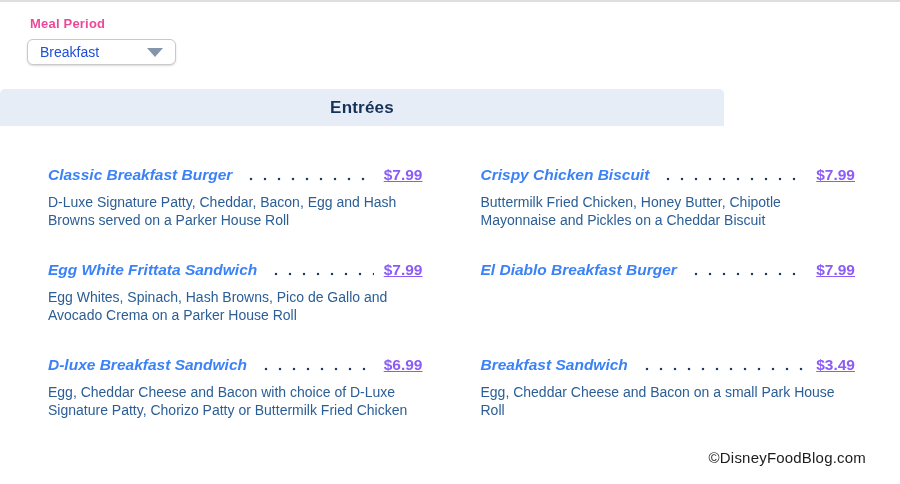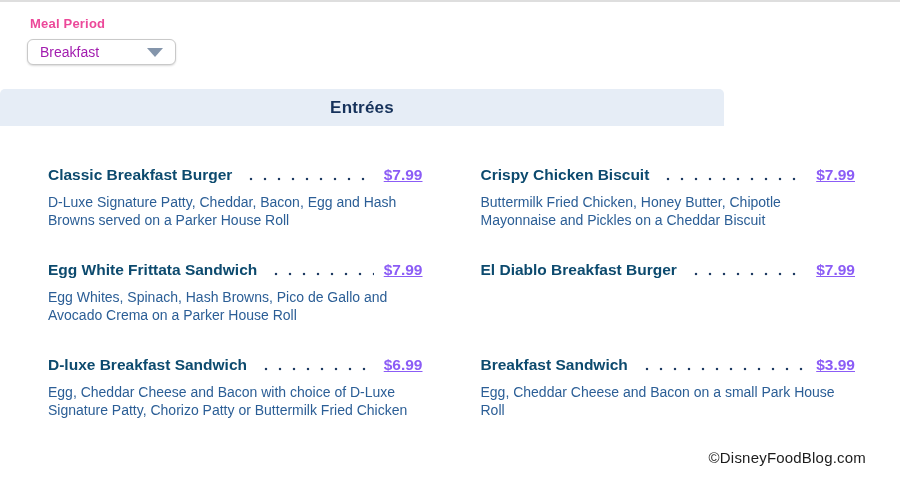--- a/index.html
+++ b/index.html
@@ -29,21 +29,21 @@
     border-radius: 6px;
     box-shadow: 0 1px 2px rgba(0,0,0,0.15);
     display: flex;
     align-items: center;
     justify-content: space-between;
     padding: 0 12px;
     cursor: pointer;
   }
   .dropdown-value {
     font-size: 14px;
-    color: #a21caf;
+    color: #1d4ed8;
   }
   .caret-down {
     width: 0; height: 0;
     border-left: 8px solid transparent;
     border-right: 8px solid transparent;
     border-top: 9px solid #8495ab;
   }
   
   .section-band {
     margin-top: 24px;
@@ -70,23 +70,24 @@
     padding: 40px 45px 0 48px;
   }
   .menu-item { }
   .item-title-row {
     display: flex;
     align-items: flex-start;
   }
   .item-name {
     font-size: 15.5px;
     font-weight: bold;
-    color: #0c4a6e;
+    color: #3b82f6;
     white-space: nowrap;
     line-height: 18px;
+    font-style: italic;
   }
   .dot-leader {
     flex: 1;
     align-self: flex-end;
     height: 4px;
     margin: 0 10px 3px 12px;
     background: radial-gradient(circle, #1e3b63 1.4px, rgba(0,0,0,0) 1.6px) repeat-x left center / 14px 4px;
   }
   .item-price {
     font-size: 15.5px;
@@ -171,19 +172,19 @@
       <span class="dot-leader"></span>
       <span class="item-price">$6.99</span>
     </div>
     <div class="item-desc">Egg, Cheddar Cheese and Bacon with choice of D-Luxe Signature Patty, Chorizo Patty or Buttermilk Fried Chicken</div>
   </div>
 
   <div class="menu-item">
     <div class="item-title-row">
       <span class="item-name">Breakfast Sandwich</span>
       <span class="dot-leader"></span>
-      <span class="item-price">$3.99</span>
+      <span class="item-price">$3.49</span>
     </div>
     <div class="item-desc">Egg, Cheddar Cheese and Bacon on a small Park House Roll</div>
   </div>
 </div>
 
 <div class="watermark">©DisneyFoodBlog.com</div>
 
 </body></html>

